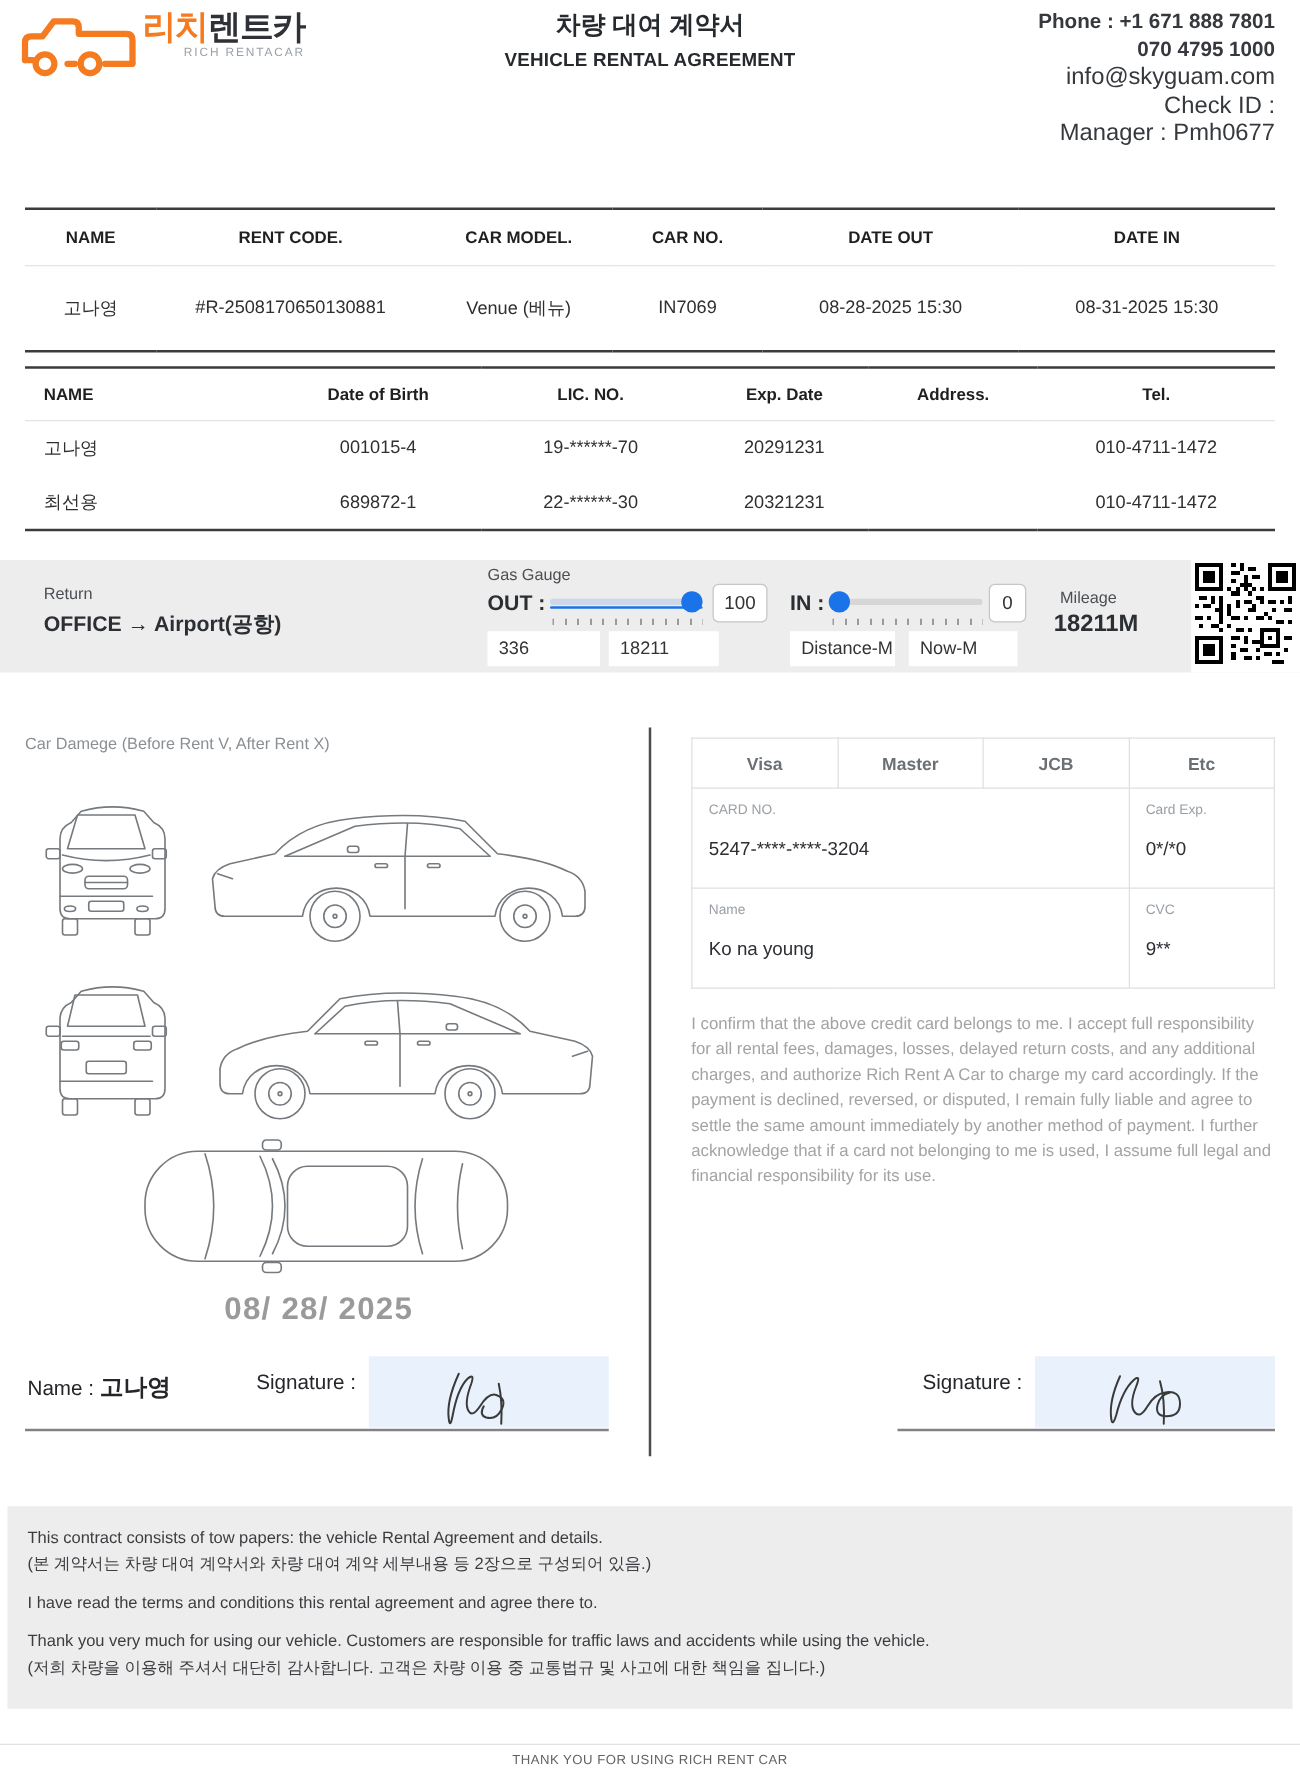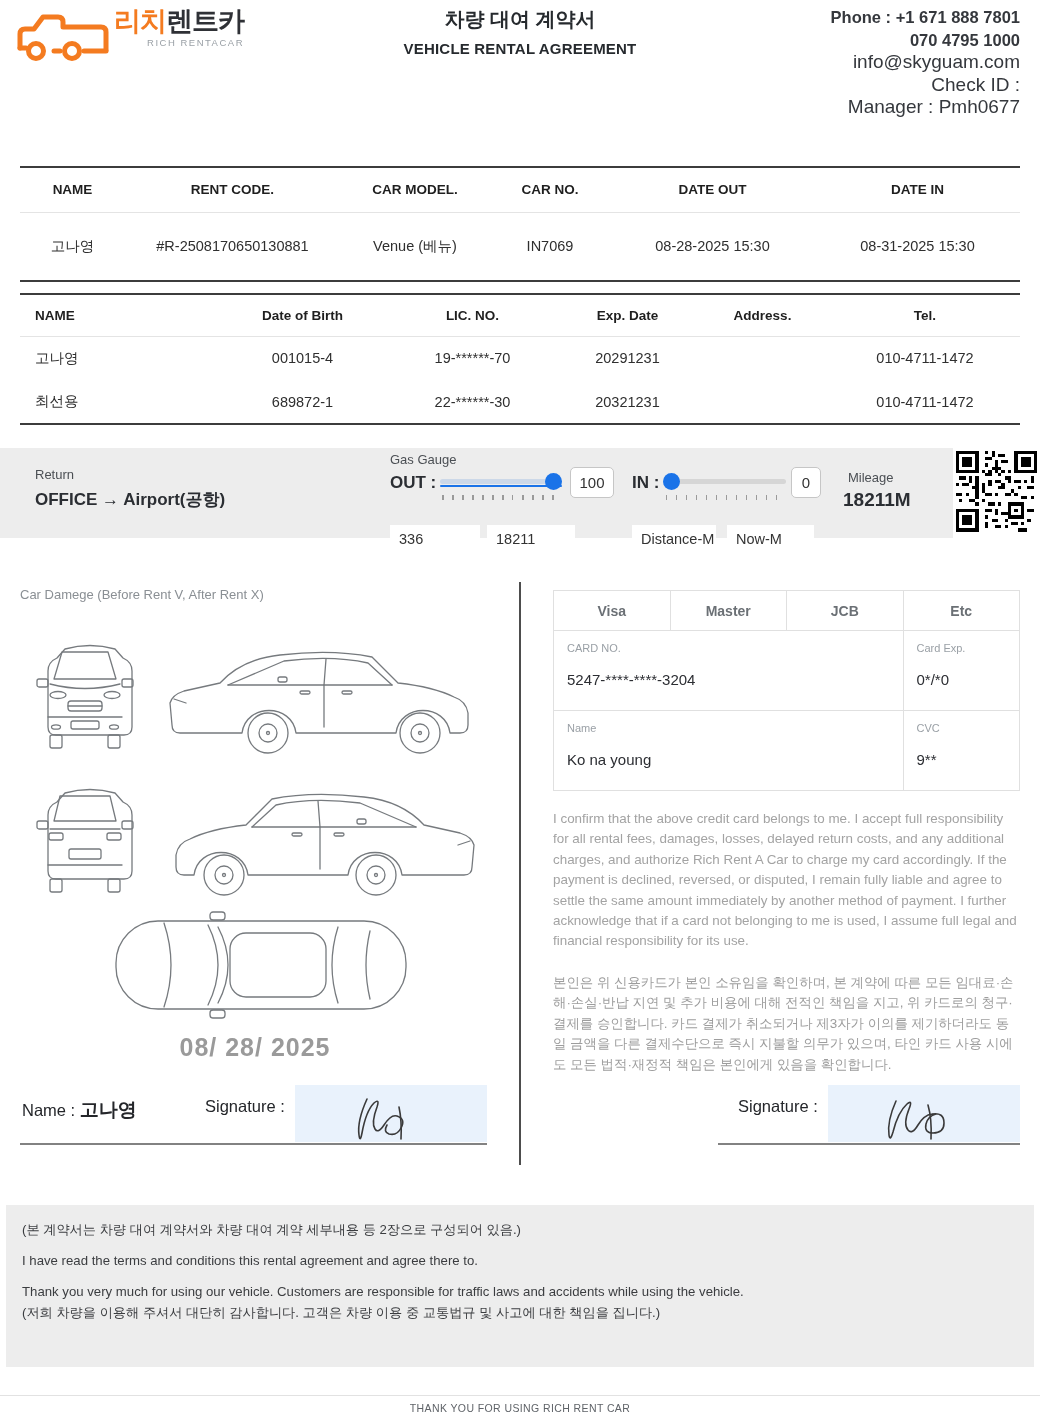--- a/index.html
+++ b/index.html
@@ -46,21 +46,21 @@
   .slider { position:absolute; width:122px; height:20px; }
   .rail { position:absolute; top:7px; left:0; right:0; height:5px; border-radius:3px; background:#d6d6d6; }
   .rail.out { background:#ccd8e8; }
   .fill { position:absolute; left:0; bottom:5px; height:2.5px; background:#1a73e8; border-radius:2px; }
   .thumb { position:absolute; top:1px; width:17px; height:17px; border-radius:50%; background:#1a73e8; }
   .ticks { position:absolute; top:23px; left:2px; width:120px; height:5px;
            background:repeating-linear-gradient(90deg,#9a9a9a 0 1.5px,transparent 1.5px 10px); }
   .valbox { position:absolute; height:31px; background:#fff; border:1px solid #c6c6c6; border-radius:5px;
             display:flex; align-items:center; justify-content:center; font-size:15px; color:#333; }
   .band input { position:absolute; height:28px; background:#fff; border:none; font-size:14.5px; color:#333;
-                padding-left:9px; font-family:"Liberation Sans", sans-serif;margin-top:20px; }
+                padding-left:9px; font-family:"Liberation Sans", sans-serif; }
   .qrbox { position:absolute; left:953px; top:-2px; width:87px; height:92px; background:#fff; padding:3px; }
 
   
   .left-col { position:absolute; left:20px; top:585px; width:470px; height:580px; }
   .damage-label { position:absolute; top:2px; left:0; font-size:13px; color:#8a8f94; }
   .car-svg { position:absolute; top:38px; left:0; }
   .big-date { position:absolute; top:448px; left:0; width:470px; text-align:center;
               font-size:25px; font-weight:bold; color:#9a9a9a; letter-spacing:1px; }
   .vdivider { position:absolute; left:519px; top:582px; width:2px; height:583px; background:#4d4d4d; }
   .right-col { position:absolute; left:553px; top:585px; width:467px; height:580px; }
@@ -390,34 +390,34 @@
         </td>
         <td class="fld">
           <div class="fl">CVC</div>
           <div class="fv">9**</div>
         </td>
       </tr>
     </tbody>
       </table>
 
     <div class="para en">I confirm that the above credit card belongs to me. I accept full responsibility for all rental fees, damages, losses, delayed return costs, and any additional charges, and authorize Rich Rent A Car to charge my card accordingly. If the payment is declined, reversed, or disputed, I remain fully liable and agree to settle the same amount immediately by another method of payment. I further acknowledge that if a card not belonging to me is used, I assume full legal and financial responsibility for its use.</div>
-    <div class="para ko">본인은 위 신용카드가 본인 소유임을 확인하며, 본 계약에 따른 모든 임대료·손해·손실·반납 지연 및 추가 비용에 대해 전적인 책임을 지고, 위 카드로의 청구·결제를 승인합니다. 카드 결제가 취소되거나 제3자가 이의를 제기하더라도 동일 금액을 다른 결제수단으로 즉시 지불할 의무가 있으며, 타인 카드 사용 시에도 모든 법적·재정적 책임은 본인에게 있음을 확인합니다.</div>
 
     <div class="sig-row-label" style="left:185px;">Signature :</div>
     <div class="sig-box">
       <svg class="sig" viewBox="0 0 192 57">
         <path d="M68 16 q-9 20 -7 34 q1 7 4 -3 q5 -20 14 -28 q6 -5 2 5 q-6 15 -1 21 q4 5 10 -5 q6 -10 14 -11 q12 -2 12 9 q0 10 -11 10 q-9 0 -7 -9 q2 -8 10 -10"></path>
         <path d="M100 20 q4 14 3 34"></path>
       </svg>
     </div>
     <div class="underline" style="left:165px; width:302px;"></div>
   </div>
 
   <div class="notes">
     <div class="pair">
+      <div>This contract consists of tow papers: the vehicle Rental Agreement and details.</div>
       <div>(본 계약서는 차량 대여 계약서와 차량 대여 계약 세부내용 등 2장으로 구성되어 있음.)</div>
     </div>
     <div class="pair">
       <div>I have read the terms and conditions this rental agreement and agree there to.</div>
     </div>
     <div class="pair">
       <div>Thank you very much for using our vehicle. Customers are responsible for traffic laws and accidents while using the vehicle.</div>
       <div>(저희 차량을 이용해 주셔서 대단히 감사합니다. 고객은 차량 이용 중 교통법규 및 사고에 대한 책임을 집니다.)</div>
     </div>
   </div>

